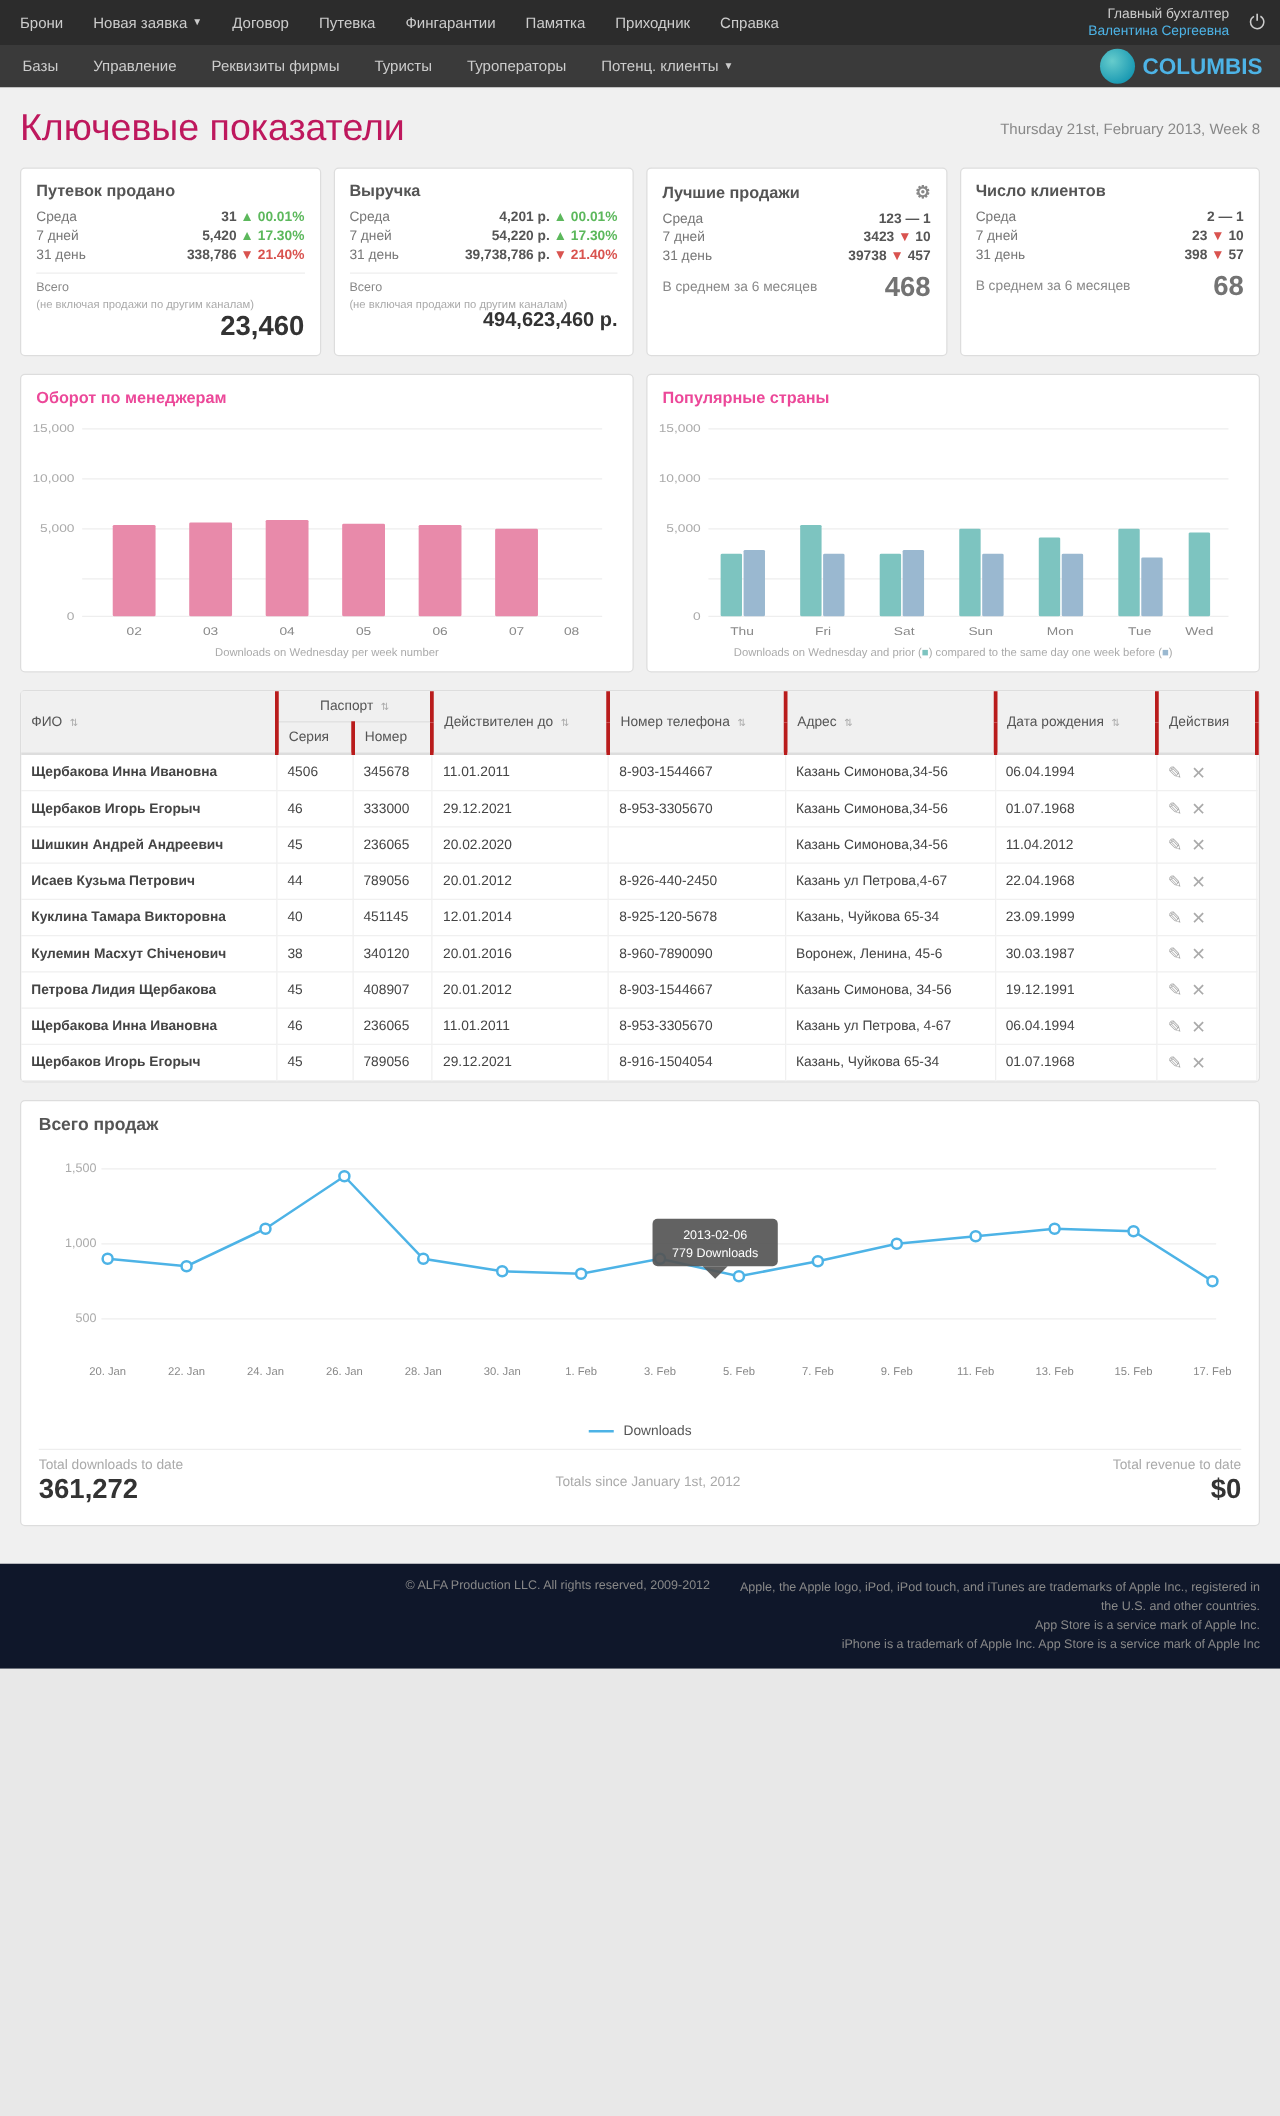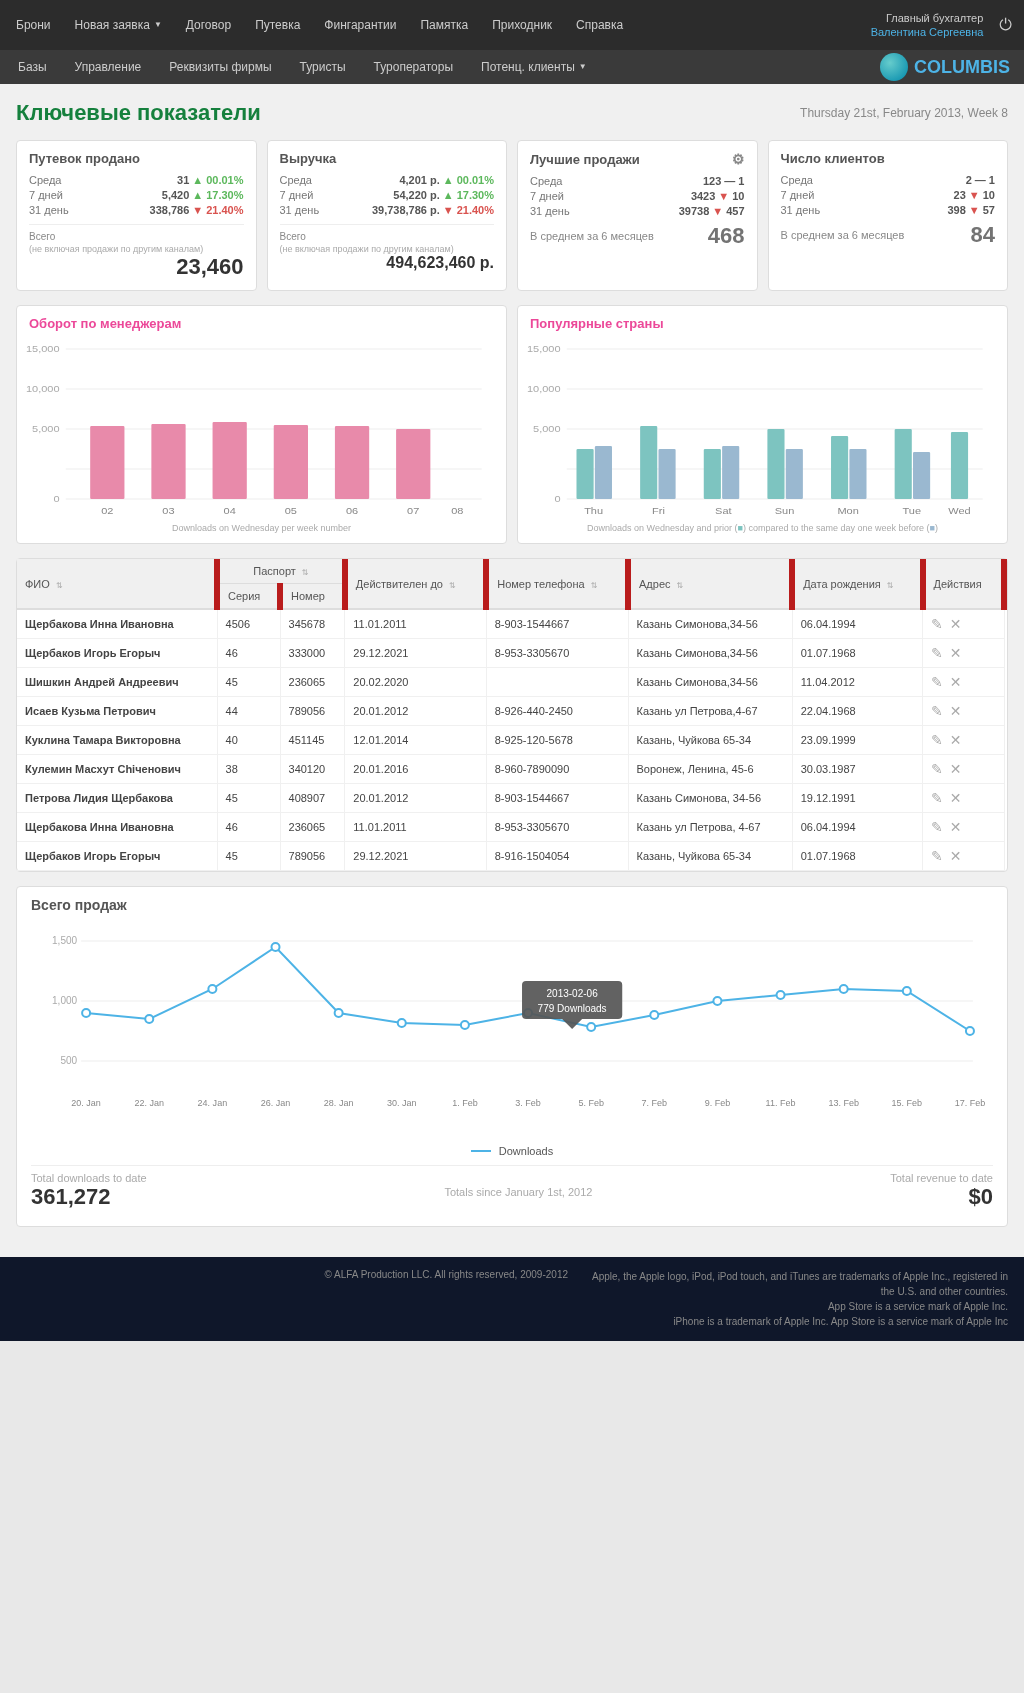--- a/index.html
+++ b/index.html
@@ -1,19 +1,19 @@
 <!DOCTYPE html>
 <html><head>
   <meta charset="utf-8">
   <style>
     * { box-sizing: border-box; margin: 0; padding: 0; }
     body { font-family: Arial, sans-serif; font-size: 12px; background: #e8e8e8; color: #333; width: 1024px; }
 
     
-    .top-nav { background: #2c2c2c; display: flex; align-items: center; height: 50px; padding: 0 4px; }
+    .top-nav { background: #2c2c2c; display: flex; align-items: center; height: 36px; padding: 0 4px; }
     .top-nav-item { color: #ccc; padding: 0 12px; height: 36px; line-height: 36px; cursor: pointer; font-size: 12px; }
     .top-nav-item.dropdown { display: flex; align-items: center; gap: 4px; }
     .top-nav-spacer { flex: 1; }
     .top-nav-user { color: #ccc; font-size: 11px; text-align: right; padding: 0 8px; line-height: 1.3; }
     .top-nav-user span { display: block; color: #4db3e6; }
     .top-nav-icon { color: #ccc; padding: 0 8px; font-size: 16px; cursor: pointer; }
     .caret { font-size: 8px; }
 
     
     .second-nav { background: #3a3a3a; display: flex; align-items: center; height: 34px; padding: 0 4px; }
@@ -21,21 +21,21 @@
     .second-nav-item.dropdown { display: flex; align-items: center; gap: 4px; }
     .second-nav-spacer { flex: 1; }
     .logo-area { display: flex; align-items: center; gap: 6px; color: #4db3e6; font-size: 18px; font-weight: bold; padding: 0 10px; }
     .logo-globe { width: 28px; height: 28px; border-radius: 50%; background: radial-gradient(circle at 35% 35%, #6cc, #0088aa); display: inline-block; }
 
     
     .main { background: #f0f0f0; padding: 16px; }
 
     
     .page-header { display: flex; justify-content: space-between; align-items: center; margin-bottom: 14px; }
-    .page-title { font-size: 22px; color: #15803d; font-weight: bold; }
+    .page-title { font-size: 30px; color: #be185d; font-weight: normal; }
     .page-date { font-size: 12px; color: #888; }
 
     
     .kpi-row { display: flex; gap: 10px; margin-bottom: 14px; }
     .kpi-card { background: white; border: 1px solid #ddd; border-radius: 4px; flex: 1; padding: 10px 12px; }
     .kpi-card-title { font-size: 13px; color: #555; margin-bottom: 8px; font-weight: bold; display: flex; align-items: center; justify-content: space-between; }
     .kpi-gear { color: #888; cursor: pointer; font-size: 14px; }
     .kpi-row-data { display: flex; justify-content: space-between; font-size: 11px; color: #555; margin-bottom: 3px; }
     .kpi-label { color: #777; }
     .kpi-value { font-weight: bold; display: flex; align-items: center; gap: 3px; }
@@ -52,21 +52,21 @@
     .charts-row { display: flex; gap: 10px; margin-bottom: 14px; }
     .chart-card { background: white; border: 1px solid #ddd; border-radius: 4px; flex: 1; padding: 10px 12px; }
     .chart-title { font-size: 13px; color: #ec4899; font-weight: bold; margin-bottom: 8px; }
     .chart-area { position: relative; height: 180px; }
     .chart-note { font-size: 9px; color: #aaa; text-align: center; margin-top: 4px; }
 
     
     .section-card { background: white; border: 1px solid #ddd; border-radius: 4px; margin-bottom: 14px; }
     .section-title { font-size: 14px; color: #555; font-weight: bold; padding: 10px 14px; border-bottom: 1px solid #eee; background: #f7f7f7; border-radius: 4px 4px 0 0; }
     .data-table { width: 100%; border-collapse: collapse; font-size: 11px; }
-    .data-table th { background: #f0f0f0; border-bottom: 2px solid #ddd; border-right: 6px solid #b91c1c; padding: 6px 8px; text-align: left; color: #555; font-weight: normal; cursor: pointer; white-space: nowrap; margin-top: 30px; }
+    .data-table th { background: #f0f0f0; border-bottom: 2px solid #ddd; border-right: 3px solid #b91c1c; padding: 6px 8px; text-align: left; color: #555; font-weight: normal; cursor: pointer; white-space: nowrap; margin-top: 30px; }
     .data-table th .sort-icons { font-size: 8px; color: #aaa; margin-left: 3px; }
     .data-table td { padding: 6px 8px; border-bottom: 1px solid #f0f0f0; border-right: 1px solid #f0f0f0; color: #444; }
     .data-table .action-btn { color: #aaa; cursor: pointer; font-size: 14px; margin-right: 4px; }
     .passport-group th { vertical-align: bottom; }
 
     
     .line-chart-card { background: white; border: 1px solid #ddd; border-radius: 4px; margin-bottom: 14px; padding: 10px 14px; }
     .line-chart-title { font-size: 14px; color: #555; font-weight: bold; margin-bottom: 8px; }
     .line-chart-area { position: relative; height: 220px; }
 
@@ -201,21 +201,21 @@
       <div class="kpi-row-data">
         <span class="kpi-label">7 дней</span>
         <span class="kpi-value">23 <span class="down">▼</span> 10</span>
       </div>
       <div class="kpi-row-data">
         <span class="kpi-label">31 день</span>
         <span class="kpi-value">398 <span class="down">▼</span> 57</span>
       </div>
       <div class="kpi-avg">
         <span>В среднем за 6 месяцев</span>
-        <span class="kpi-avg-val">84</span>
+        <span class="kpi-avg-val">68</span>
       </div>
     </div>
 
   </div>
 
   <div class="charts-row">
 
     <div class="chart-card">
       <div class="chart-title">Оборот по менеджерам</div>
       <div class="chart-area">

